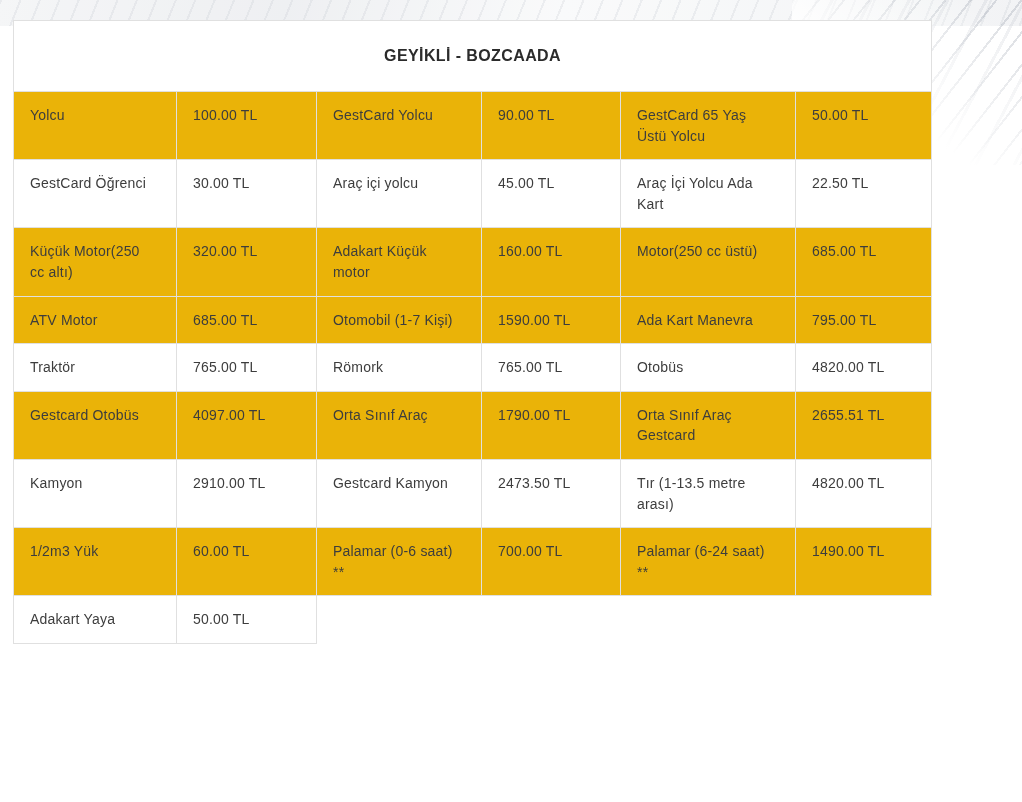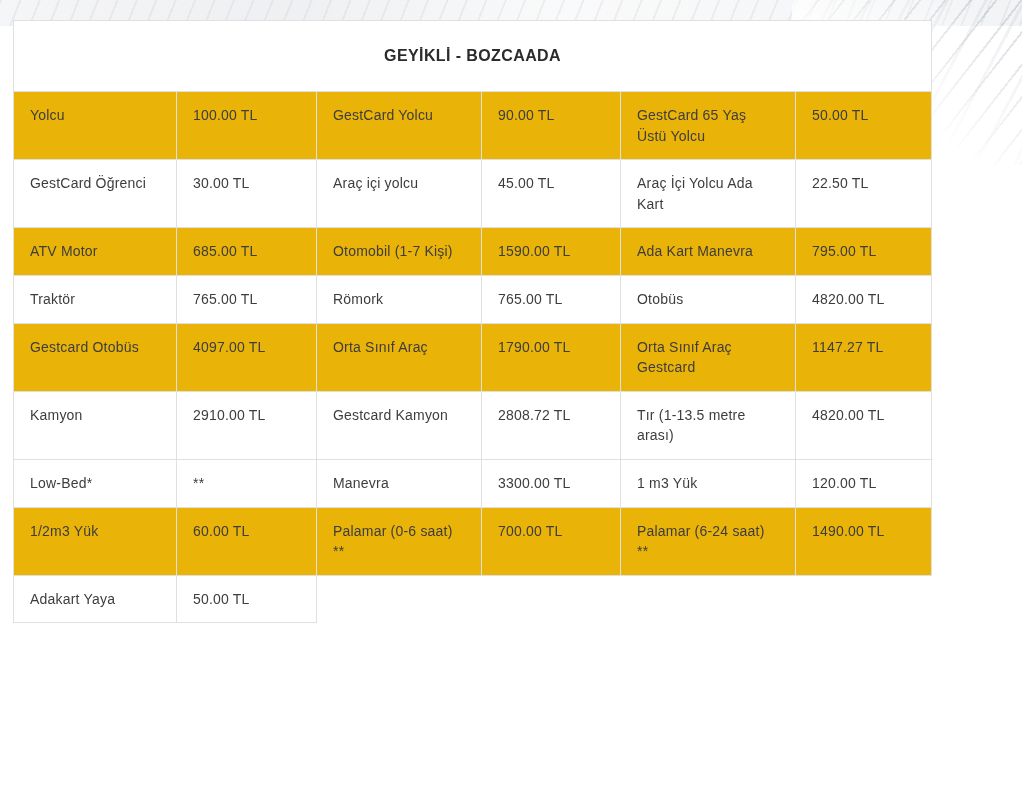--- a/index.html
+++ b/index.html
@@ -100,20 +100,30 @@
         <tr>
           <td>GestCard Öğrenci</td>
           <td>30.00 TL</td>
           <td>Araç içi yolcu</td>
           <td>45.00 TL</td>
           <td>Araç İçi Yolcu Ada
 Kart</td>
           <td>22.50 TL</td>
         </tr>
         <tr class="alt">
+          <td>Küçük Motor(250
+cc altı)</td>
+          <td>320.00 TL</td>
+          <td>Adakart Küçük
+motor</td>
+          <td>160.00 TL</td>
+          <td>Motor(250 cc üstü)</td>
+          <td>685.00 TL</td>
+        </tr>
+        <tr class="alt">
           <td>ATV Motor</td>
           <td>685.00 TL</td>
           <td>Otomobil (1-7 Kişi)</td>
           <td>1590.00 TL</td>
           <td>Ada Kart Manevra</td>
           <td>795.00 TL</td>
         </tr>
         <tr>
           <td>Traktör</td>
           <td>765.00 TL</td>
@@ -122,38 +132,30 @@
           <td>Otobüs</td>
           <td>4820.00 TL</td>
         </tr>
         <tr class="alt">
           <td>Gestcard Otobüs</td>
           <td>4097.00 TL</td>
           <td>Orta Sınıf Araç</td>
           <td>1790.00 TL</td>
           <td>Orta Sınıf Araç
 Gestcard</td>
-          <td>1147.27 TL</td>
+          <td>2655.51 TL</td>
         </tr>
         <tr>
           <td>Kamyon</td>
           <td>2910.00 TL</td>
           <td>Gestcard Kamyon</td>
-          <td>2808.72 TL</td>
+          <td>2473.50 TL</td>
           <td>Tır (1-13.5 metre
 arası)</td>
           <td>4820.00 TL</td>
-        </tr>
-        <tr>
-          <td>Low-Bed*</td>
-          <td>**</td>
-          <td>Manevra</td>
-          <td>3300.00 TL</td>
-          <td>1 m3 Yük</td>
-          <td>120.00 TL</td>
         </tr>
         <tr class="alt">
           <td>1/2m3 Yük</td>
           <td>60.00 TL</td>
           <td>Palamar (0-6 saat)
 **</td>
           <td>700.00 TL</td>
           <td>Palamar (6-24 saat)
 **</td>
           <td>1490.00 TL</td>

